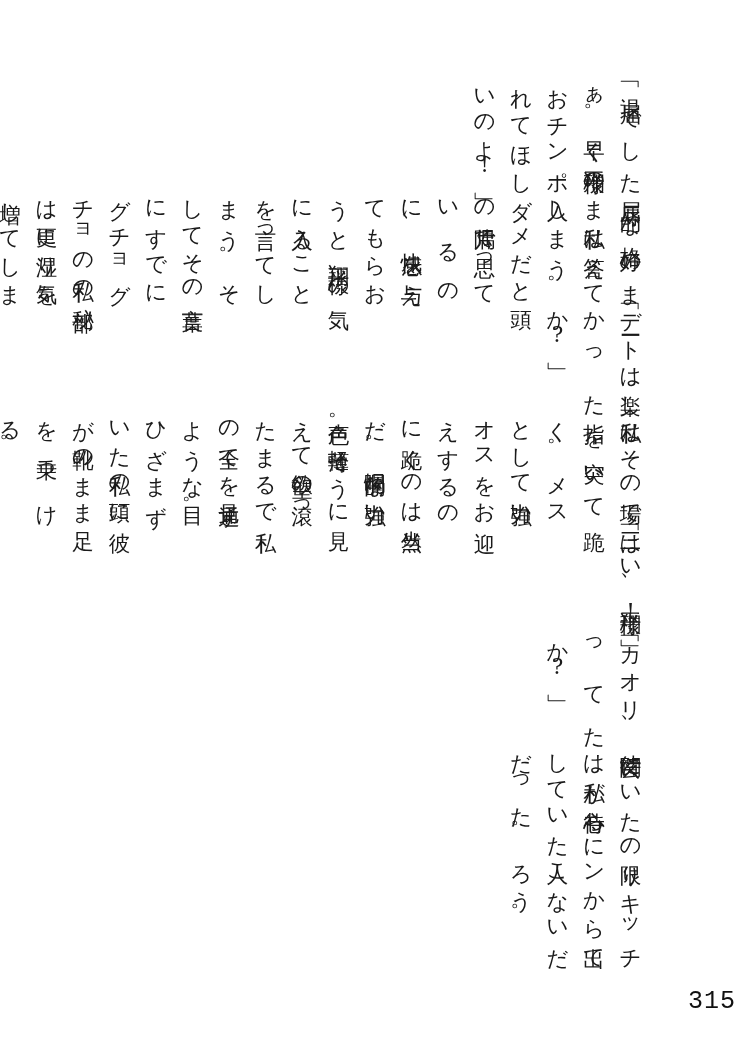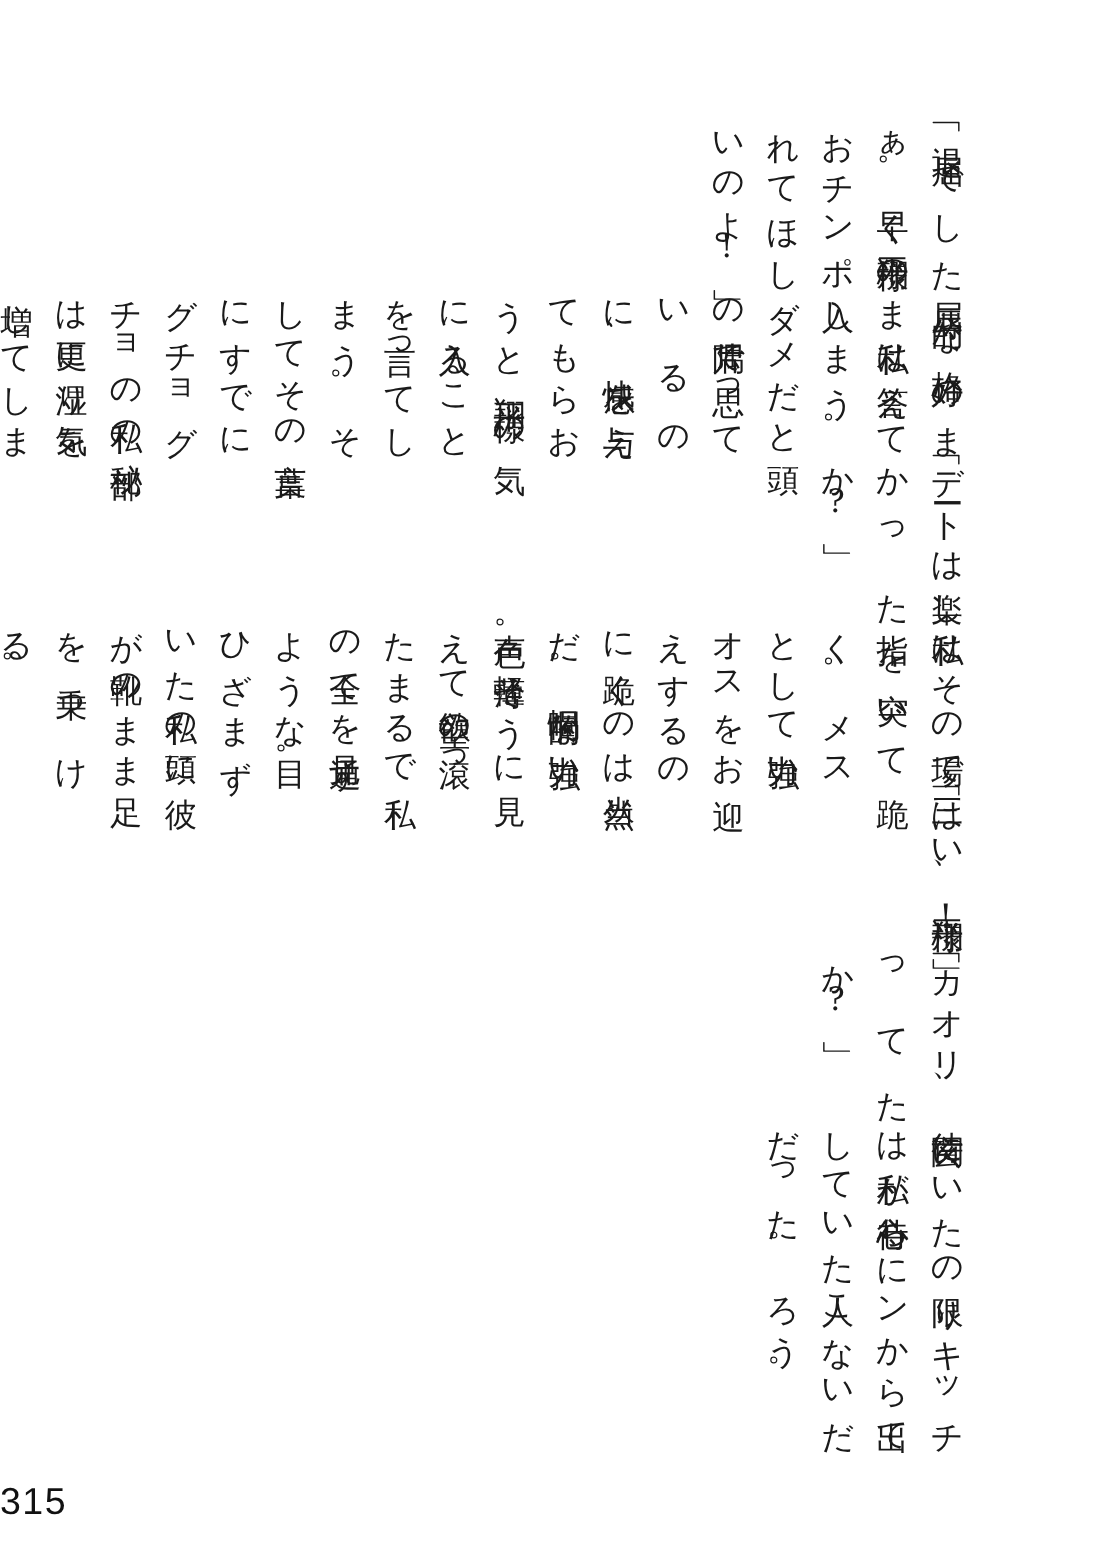--- a/index.html
+++ b/index.html
@@ -50,25 +50,25 @@
     text-justify: inter-character;
     margin: 0;
     padding: 0;
     font-weight: 400;
   }
   #page-number {
     position: absolute;
     left: 0;
     right: 0;
     bottom: 24px;
-    text-align: left;
+    text-align: right;
     font-size: 25px;
     letter-spacing: 1px;
     color: #111111;
-    font-family: Liberation Sans, sans-serif;
+    font-family: Liberation Mono, monospace;
   }
 </style>
 </head>
 <body>
 
 <div id="page">
   <div id="page-body">
     <p class="para">限りキッチンから出てこないだろう。</p>
     <p class="para">玄関にいたのは私が心待ちにしていた人だった。</p>
     <p class="para">「カオリ、待ってたか?」</p>

